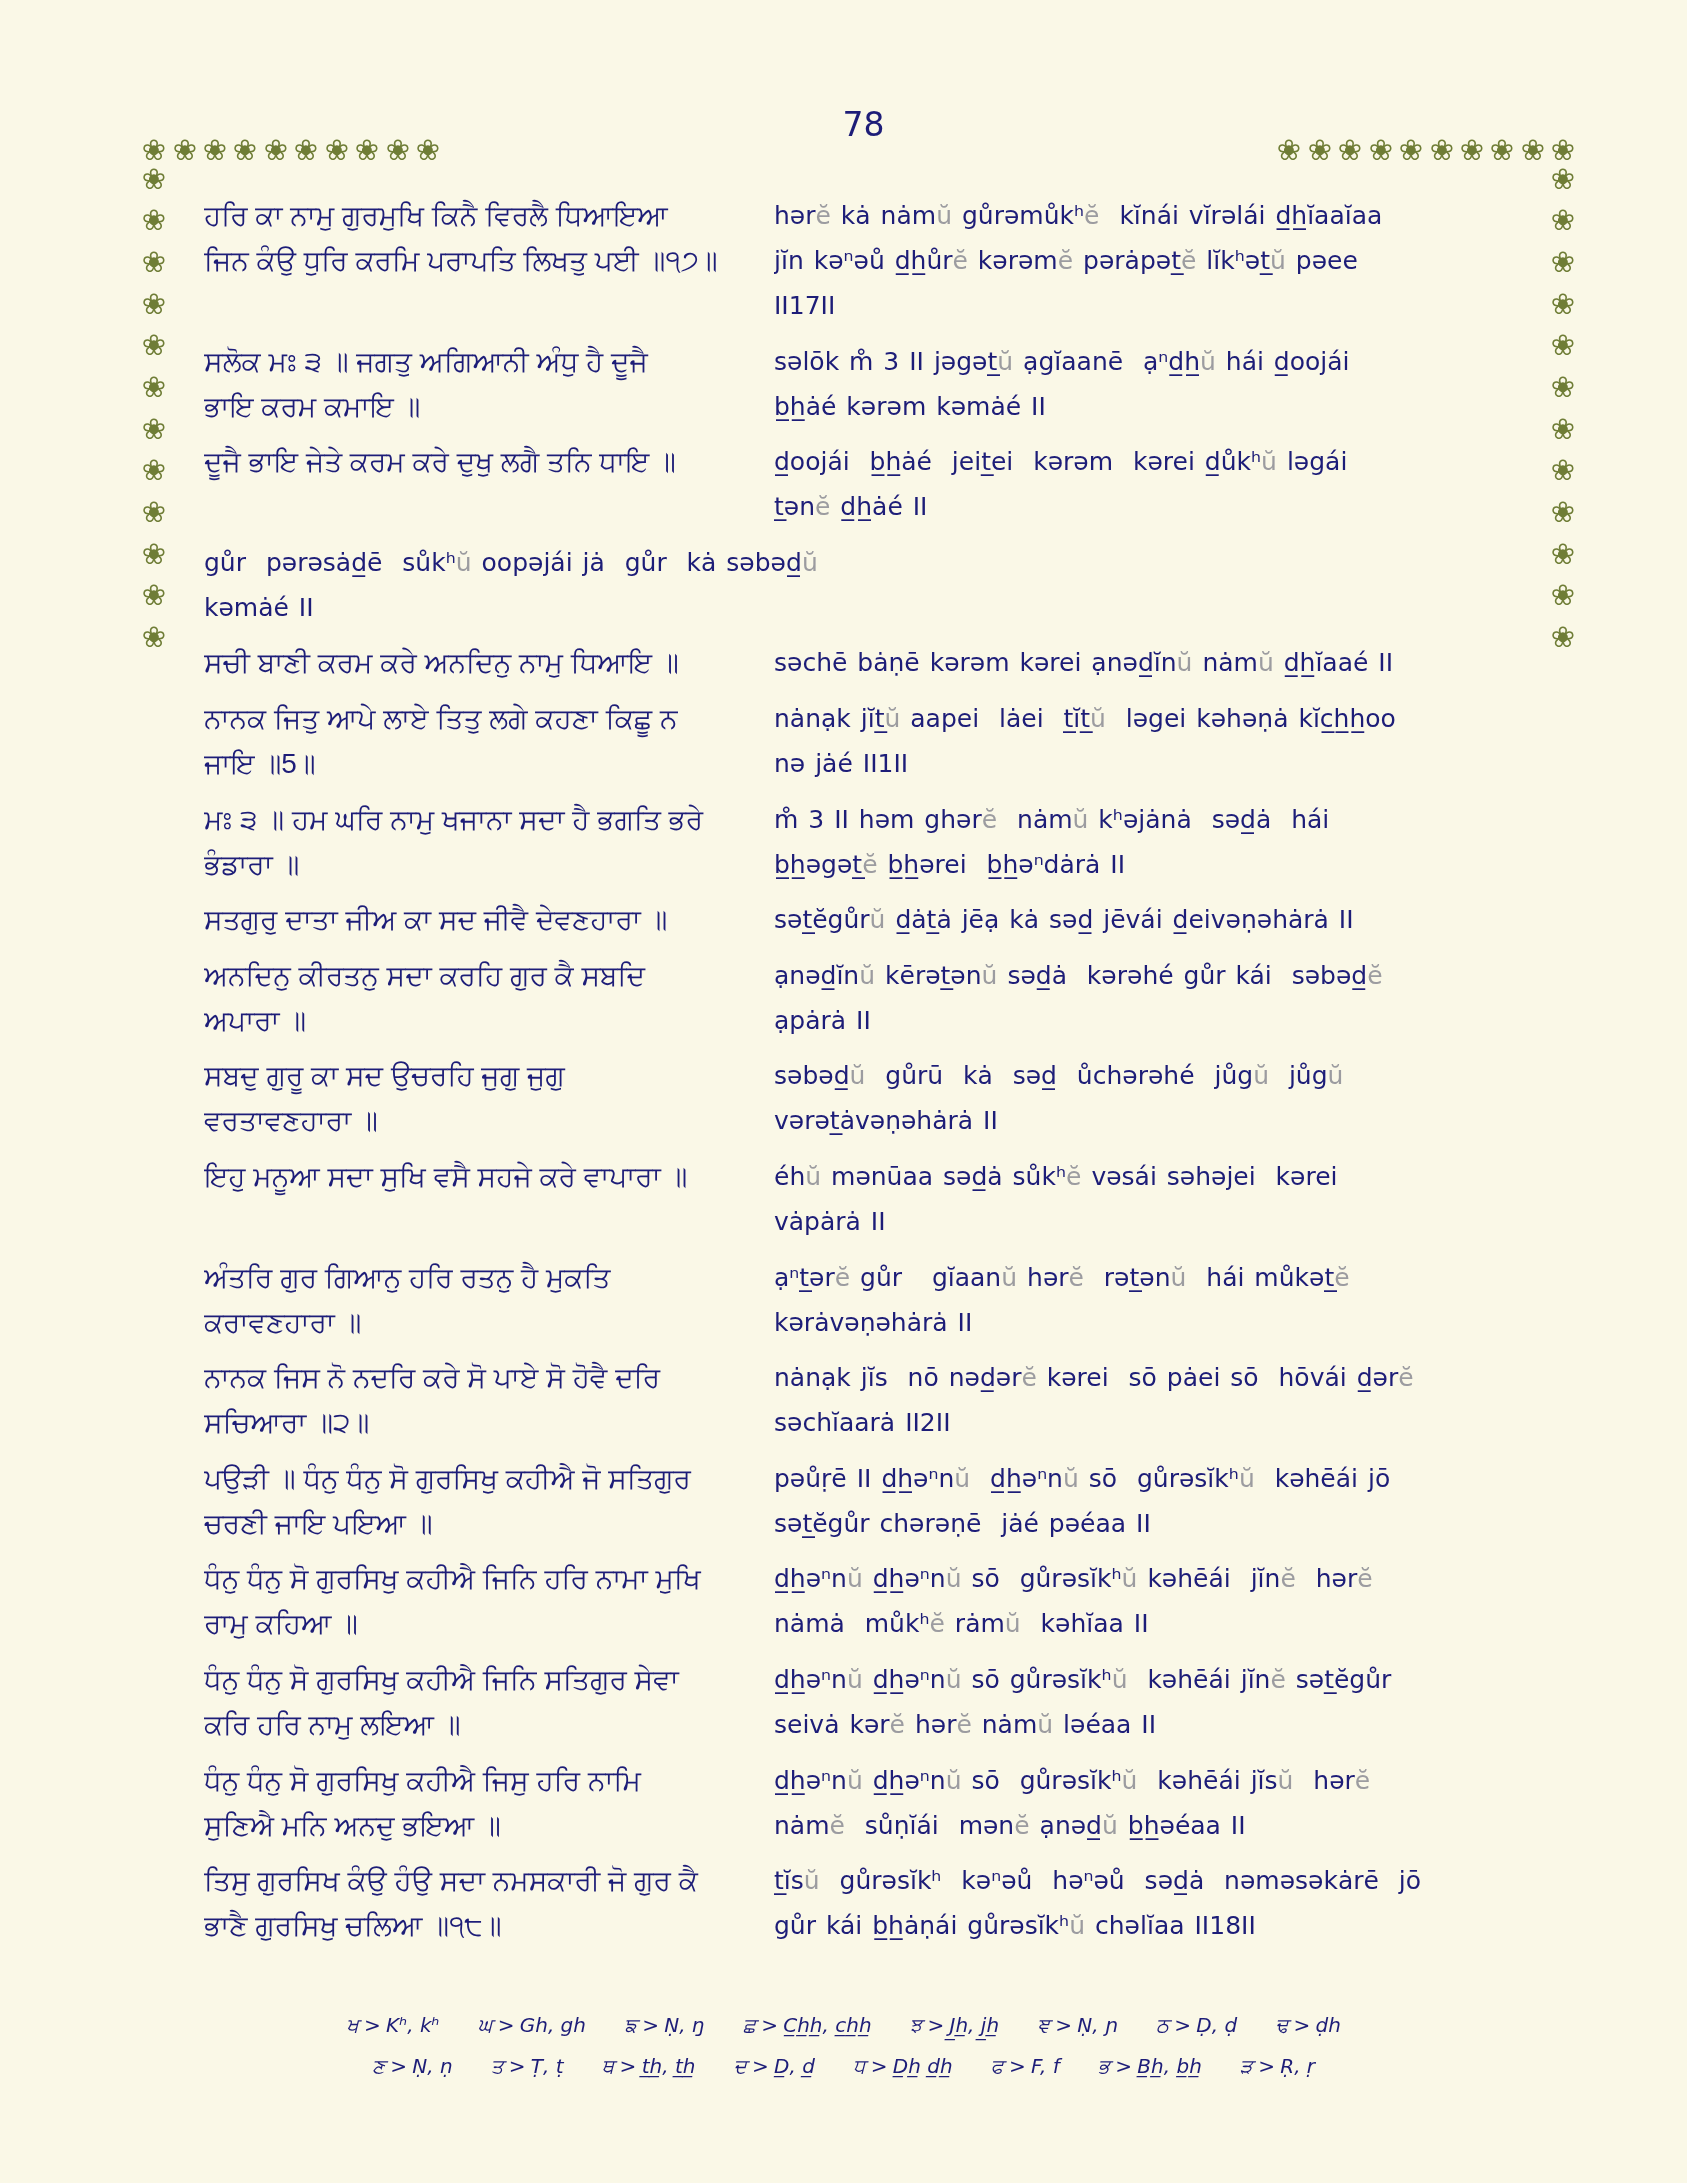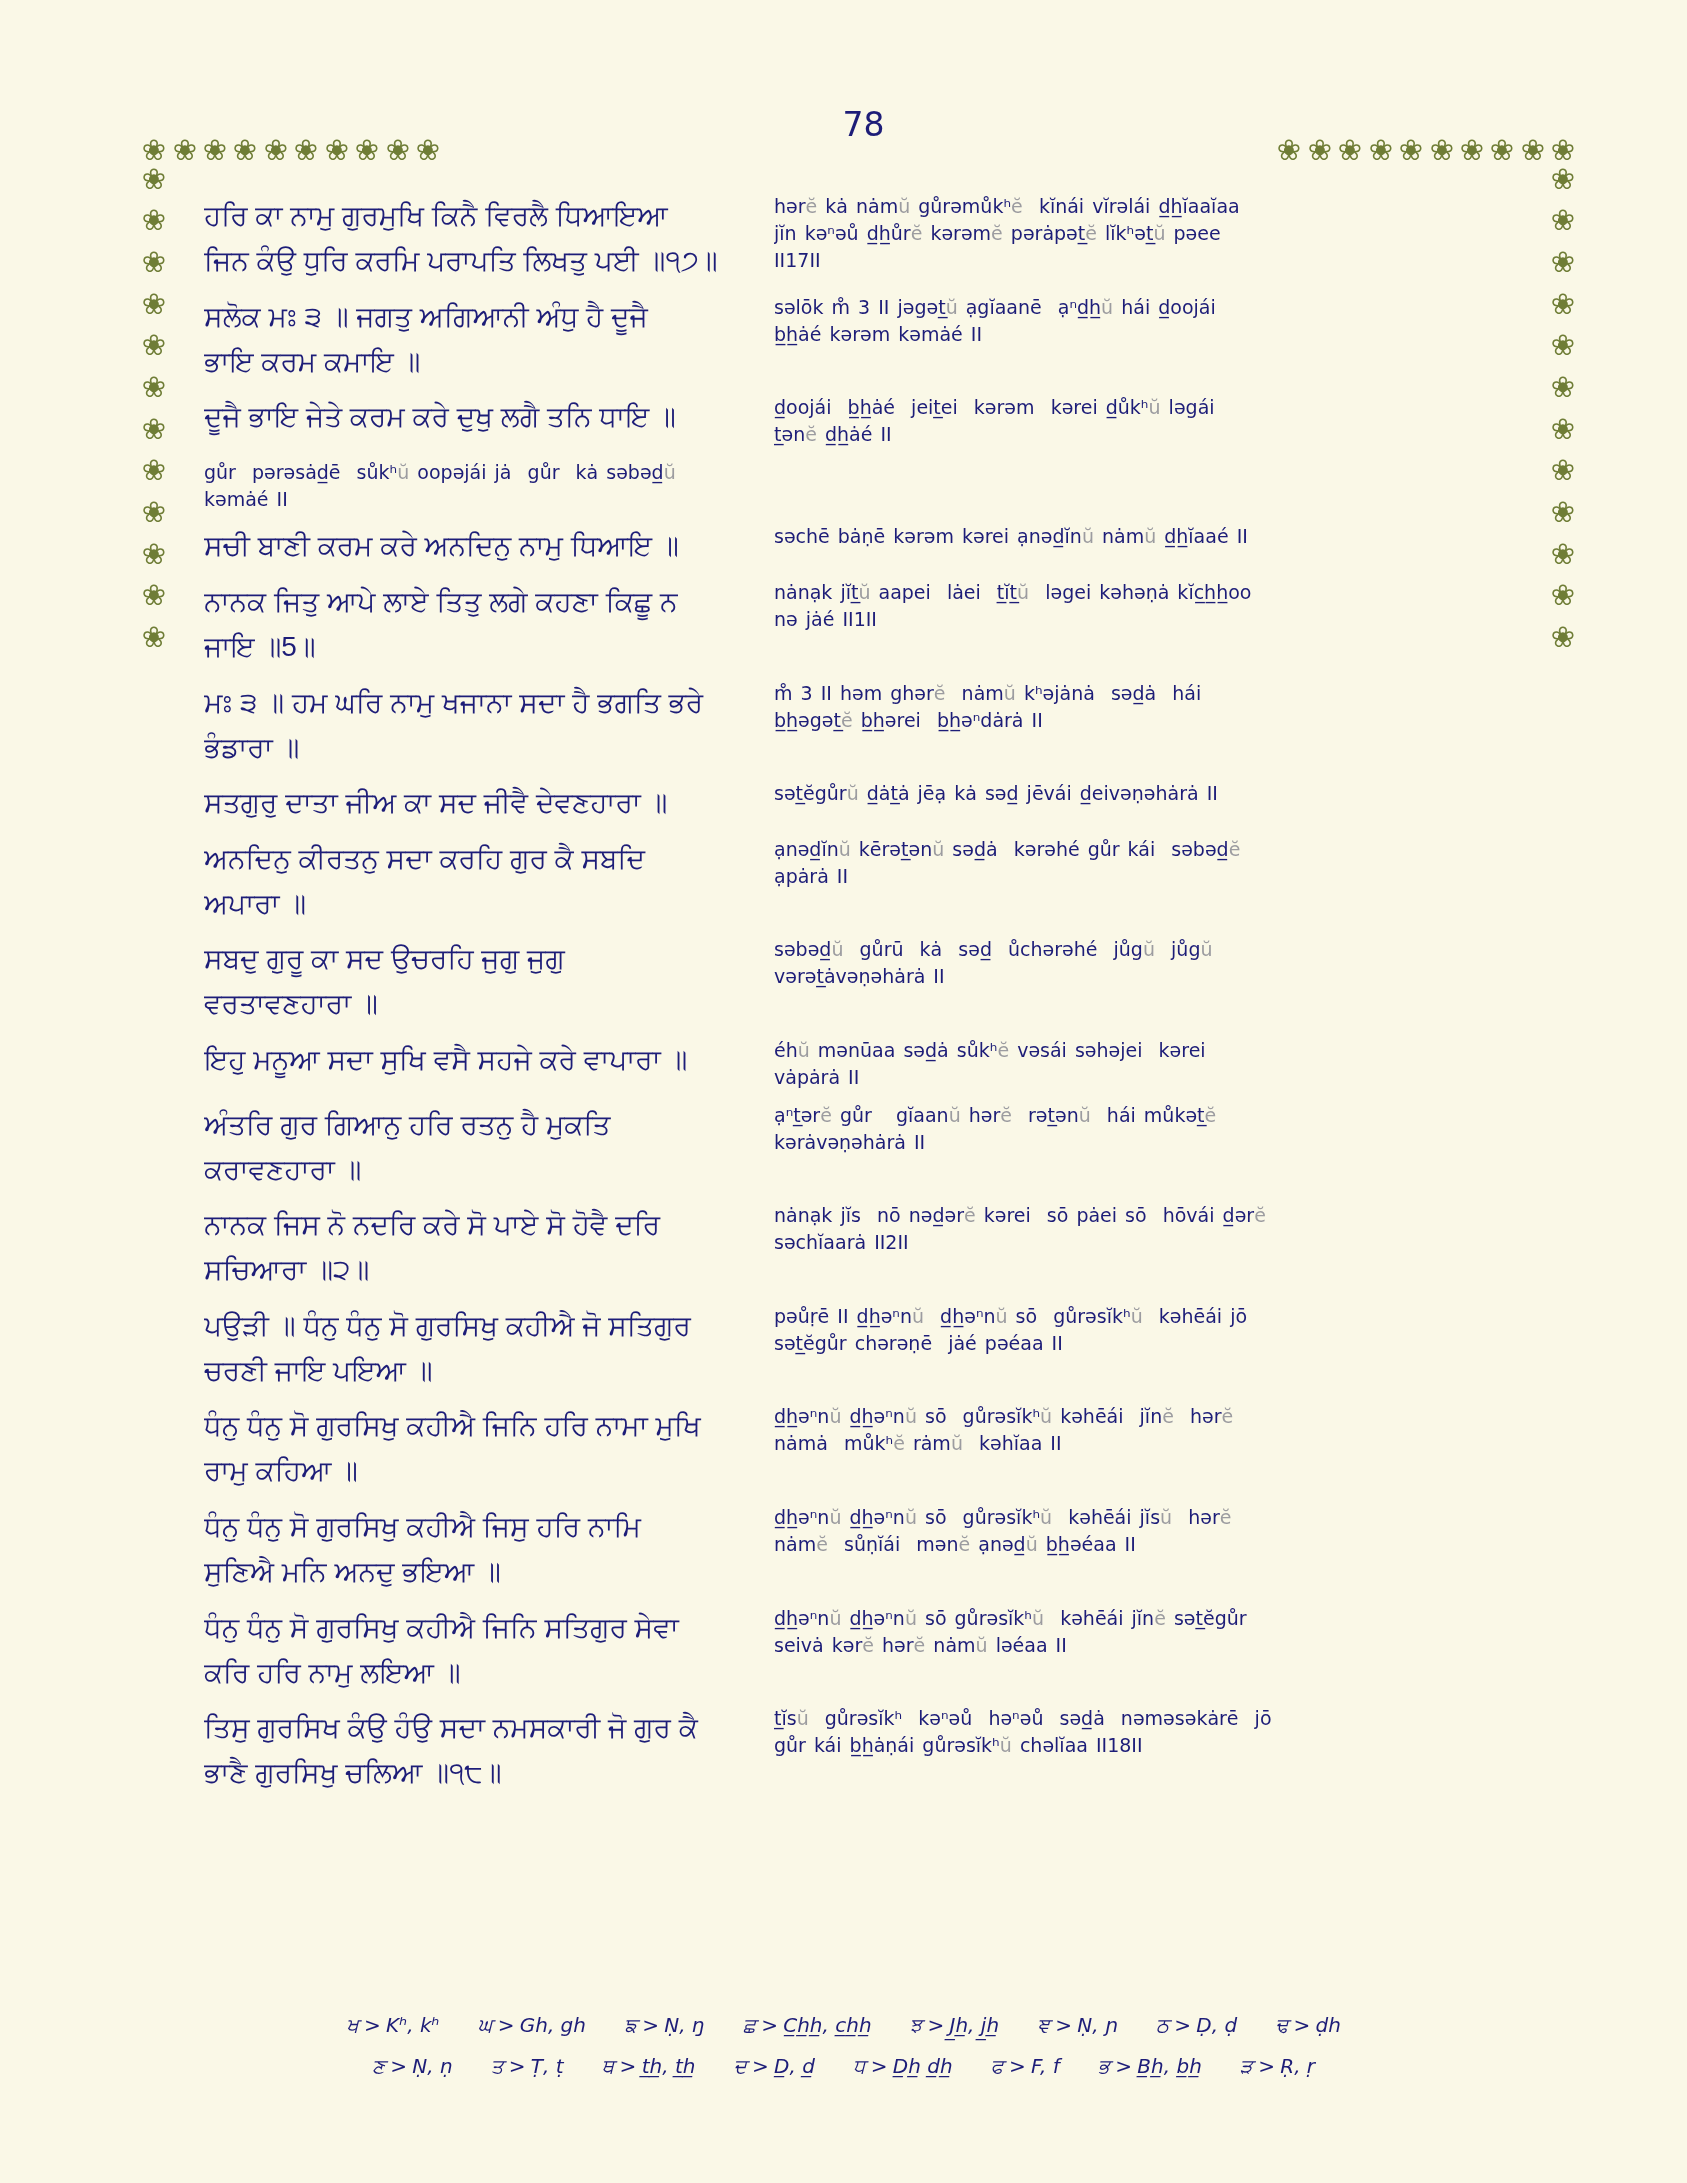--- a/index.html
+++ b/index.html
@@ -21,21 +21,21 @@
     font-size:29px; line-height:1; color:var(--flower);
   }
   .content{position:absolute; left:204px; top:193px; width:1343px;}
   .verse-row{display:flex; margin-bottom:10.6px;}
   .gurmukhi{
     flex:none; width:570px; font-size:28px; line-height:45px;
     color:var(--ink); white-space:pre; overflow:hidden;
     font-family:Liberation Sans, sans-serif;
   }
   .roman{
-    flex:none; width:773px; font-size:19px; line-height:27px;
+    flex:none; width:773px; font-size:25px; line-height:45px;
     color:var(--ink); white-space:pre; overflow:hidden;
     word-spacing:2px;
   }
   .gray{color:var(--muted);}
   .footer{position:absolute; left:0; top:2005px; width:100%;}
   .key-row{
     display:flex; justify-content:center; align-items:baseline;
     gap:38px; font-size:20px; line-height:41px; color:var(--ink);
   }
   .key-entry{white-space:nowrap;font-style:italic;}
@@ -172,30 +172,30 @@
       <div class="roman">pəůṛē II d̲h̲əⁿn<span class="gray">ŭ</span>  d̲h̲əⁿn<span class="gray">ŭ</span> sō  gůrəsĭkʰ<span class="gray">ŭ</span>  kəhēái jō
 sət̲ĕgůr chərəṇē  jȧé pəéaa II</div>
     </div>
     <div class="verse-row">
       <div class="gurmukhi">ਧੰਨੁ ਧੰਨੁ ਸੋ ਗੁਰਸਿਖੁ ਕਹੀਐ ਜਿਨਿ ਹਰਿ ਨਾਮਾ ਮੁਖਿ
 ਰਾਮੁ ਕਹਿਆ ॥</div>
       <div class="roman">d̲h̲əⁿn<span class="gray">ŭ</span> d̲h̲əⁿn<span class="gray">ŭ</span> sō  gůrəsĭkʰ<span class="gray">ŭ</span> kəhēái  jĭn<span class="gray">ĕ</span>  hər<span class="gray">ĕ</span>
 nȧmȧ  můkʰ<span class="gray">ĕ</span> rȧm<span class="gray">ŭ</span>  kəhĭaa II</div>
     </div>
     <div class="verse-row">
+      <div class="gurmukhi">ਧੰਨੁ ਧੰਨੁ ਸੋ ਗੁਰਸਿਖੁ ਕਹੀਐ ਜਿਨਿ ਸਤਿਗੁਰ ਸੇਵਾ
+ਕਰਿ ਹਰਿ ਨਾਮੁ ਲਇਆ ॥</div>
+      <div class="roman">d̲h̲əⁿn<span class="gray">ŭ</span> d̲h̲əⁿn<span class="gray">ŭ</span> sō gůrəsĭkʰ<span class="gray">ŭ</span>  kəhēái jĭn<span class="gray">ĕ</span> sət̲ĕgůr
+seivȧ kər<span class="gray">ĕ</span> hər<span class="gray">ĕ</span> nȧm<span class="gray">ŭ</span> ləéaa II</div>
+    </div>
+    <div class="verse-row">
       <div class="gurmukhi">ਧੰਨੁ ਧੰਨੁ ਸੋ ਗੁਰਸਿਖੁ ਕਹੀਐ ਜਿਸੁ ਹਰਿ ਨਾਮਿ
 ਸੁਣਿਐ ਮਨਿ ਅਨਦੁ ਭਇਆ ॥</div>
       <div class="roman">d̲h̲əⁿn<span class="gray">ŭ</span> d̲h̲əⁿn<span class="gray">ŭ</span> sō  gůrəsĭkʰ<span class="gray">ŭ</span>  kəhēái jĭs<span class="gray">ŭ</span>  hər<span class="gray">ĕ</span>
 nȧm<span class="gray">ĕ</span>  sůṇĭái  mən<span class="gray">ĕ</span> ạnəd̲<span class="gray">ŭ</span> b̲h̲əéaa II</div>
-    </div>
-    <div class="verse-row">
-      <div class="gurmukhi">ਧੰਨੁ ਧੰਨੁ ਸੋ ਗੁਰਸਿਖੁ ਕਹੀਐ ਜਿਨਿ ਸਤਿਗੁਰ ਸੇਵਾ
-ਕਰਿ ਹਰਿ ਨਾਮੁ ਲਇਆ ॥</div>
-      <div class="roman">d̲h̲əⁿn<span class="gray">ŭ</span> d̲h̲əⁿn<span class="gray">ŭ</span> sō gůrəsĭkʰ<span class="gray">ŭ</span>  kəhēái jĭn<span class="gray">ĕ</span> sət̲ĕgůr
-seivȧ kər<span class="gray">ĕ</span> hər<span class="gray">ĕ</span> nȧm<span class="gray">ŭ</span> ləéaa II</div>
     </div>
     <div class="verse-row">
       <div class="gurmukhi">ਤਿਸੁ ਗੁਰਸਿਖ ਕੰਉ ਹੰਉ ਸਦਾ ਨਮਸਕਾਰੀ ਜੋ ਗੁਰ ਕੈ
 ਭਾਣੈ ਗੁਰਸਿਖੁ ਚਲਿਆ ॥੧੮॥</div>
       <div class="roman">t̲ĭs<span class="gray">ŭ</span>  gůrəsĭkʰ  kəⁿəů  həⁿəů  səd̲ȧ  nəməsəkȧrē  jō
 gůr kái b̲h̲ȧṇái gůrəsĭkʰ<span class="gray">ŭ</span> chəlĭaa II18II</div>
     </div>
   </main>
 
 <div class="footer">

